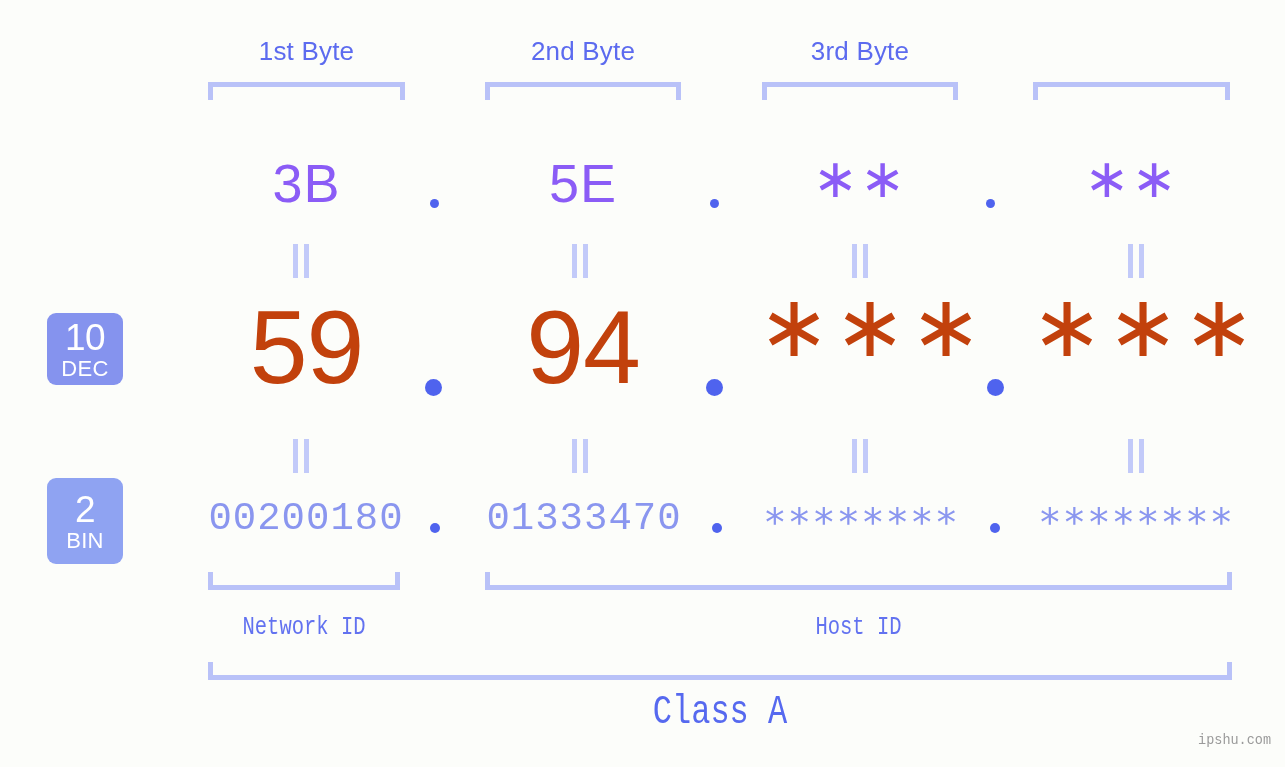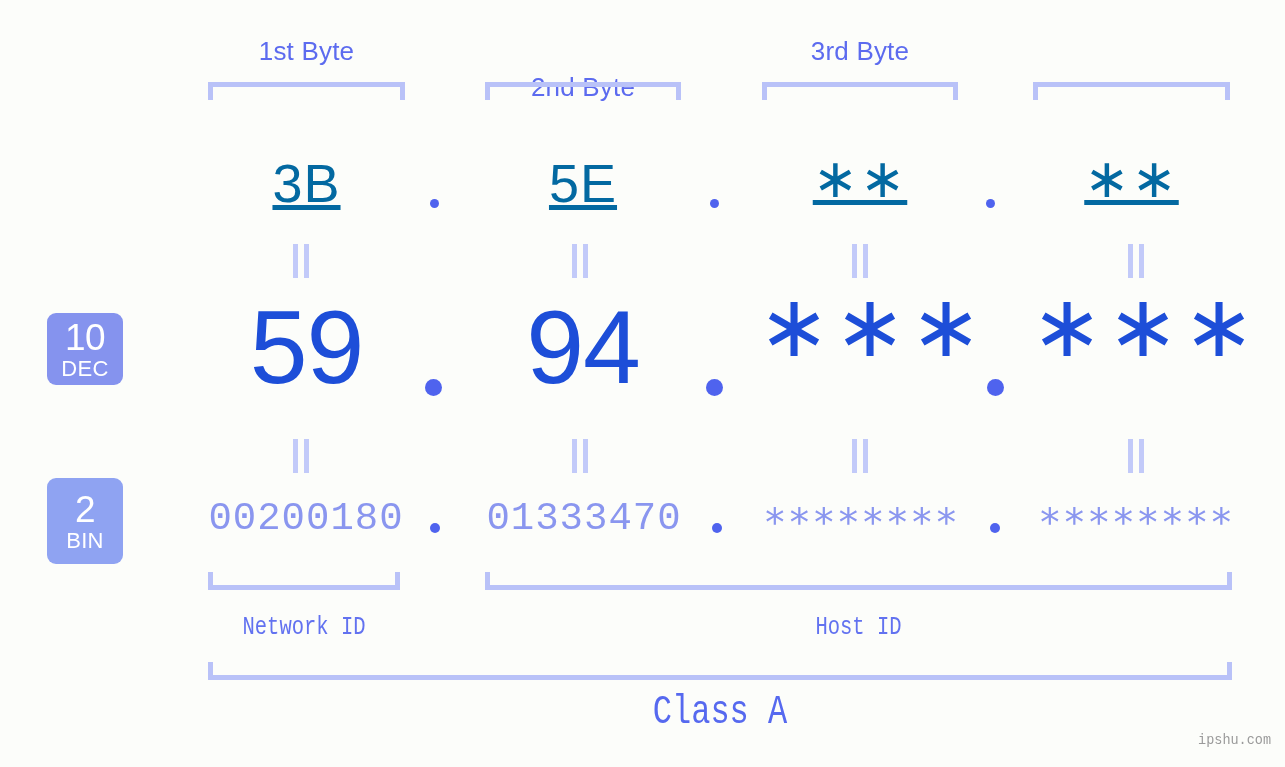--- a/index.html
+++ b/index.html
@@ -98,34 +98,33 @@
   
   .val {
     position: absolute;
     text-align: center;
     white-space: nowrap;
   }
 
   .row-hex .val {
     font-family: "Liberation Sans", sans-serif;
     font-size: 54px;
-    color: #0369a1;
+    color: #8b5cf6;
     font-weight: 400;
     letter-spacing: 1px;
-    text-decoration: underline;
   }
   .row-hex .val.masked {
     font-size: 54px;
     letter-spacing: 2px;
   }
 
   .row-dec .val {
     font-family: "Liberation Sans", sans-serif;
     font-size: 104px;
-    color: #1d4ed8;
+    color: #c2410c;
     font-weight: 400;
     letter-spacing: -1px;
   }
   .row-dec .val.masked {
     letter-spacing: 4px;
   }
 
   .row-bin .val {
     font-family: "Liberation Mono", "DejaVu Sans Mono", monospace;
     font-size: 39px;
@@ -175,21 +174,21 @@
     transform: scaleX(0.9);
     transform-origin: right center;
   }
 </style>
 </head>
 <body style="background: rgb(252, 253, 250);">
 
 <div class="stage">
 
   <div class="byte-label" style="left:208px; top:36px; width:197px;">1st Byte</div>
-  <div class="byte-label" style="left:485px; top:36px; width:196px;margin-top:36px;">2nd Byte</div>
+  <div class="byte-label" style="left:485px; top:36px; width:196px;">2nd Byte</div>
   <div class="byte-label" style="left:762px; top:36px; width:196px;">3rd Byte</div>
 
   <div class="bracket bracket-top" style="left:208px; top:82px; width:197px;"></div>
   <div class="bracket bracket-top" style="left:485px; top:82px; width:196px;"></div>
   <div class="bracket bracket-top" style="left:762px; top:82px; width:196px;"></div>
   <div class="bracket bracket-top" style="left:1033px; top:82px; width:197px;"></div>
 
 
   <div class="row-hex">
     <div class="val" style="left:208px; top:152px; width:197px;">3B</div>

